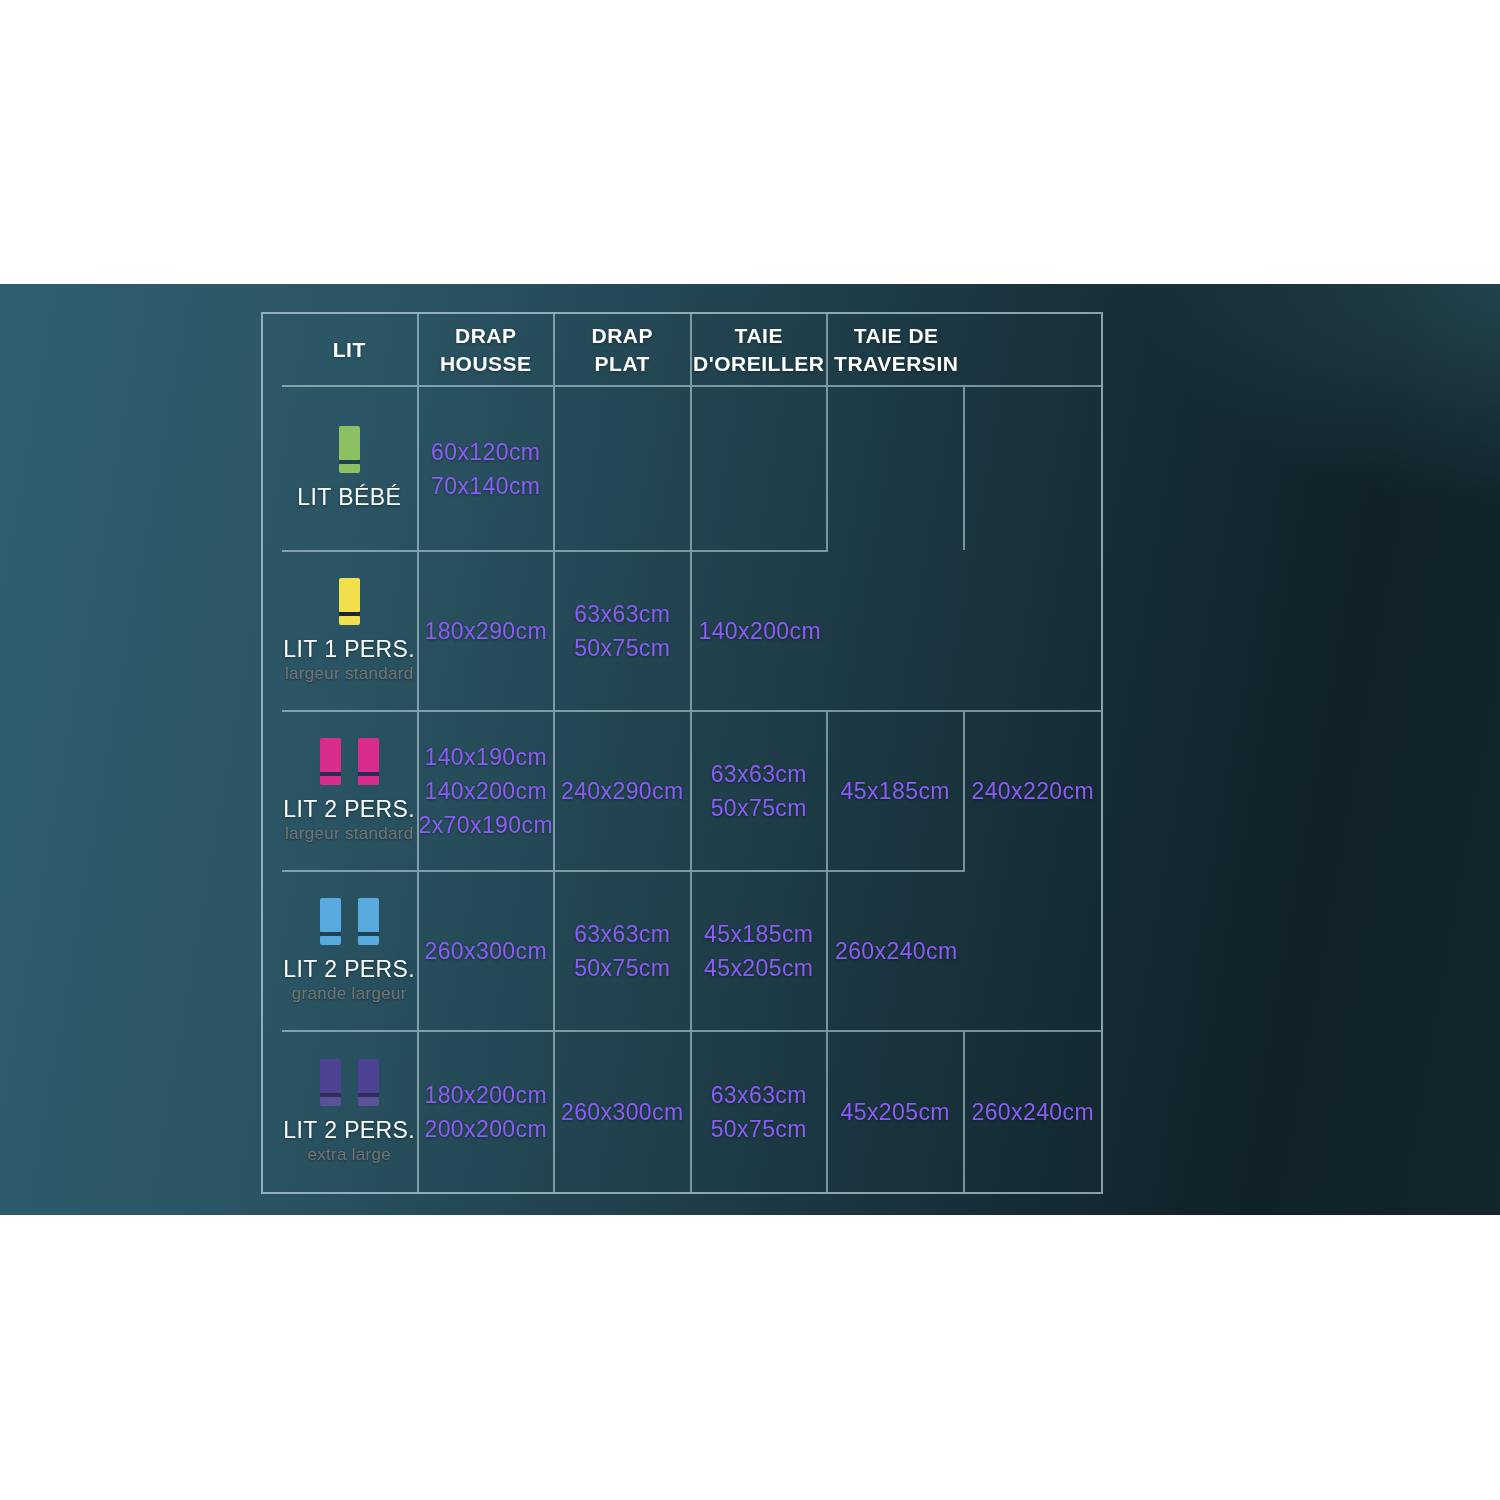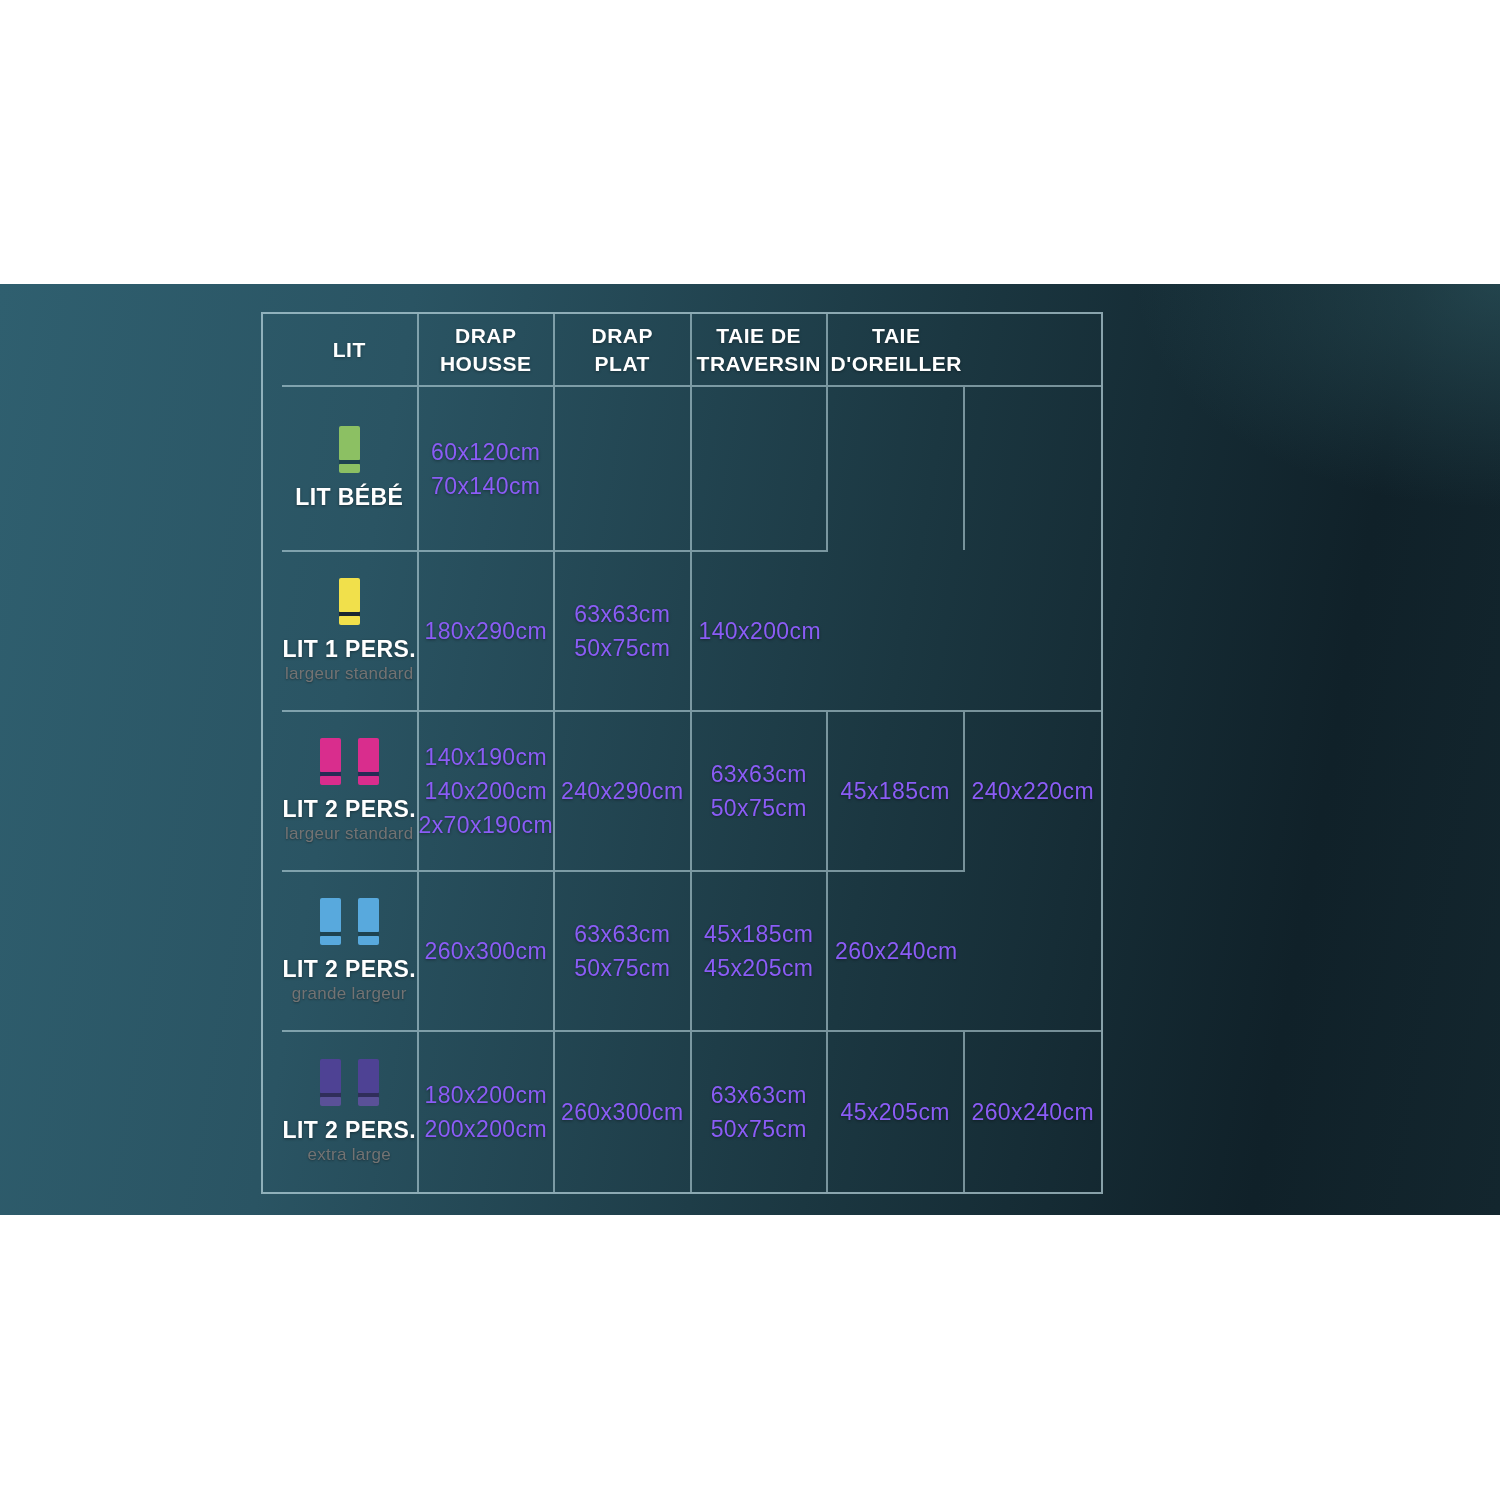--- a/index.html
+++ b/index.html
@@ -77,21 +77,21 @@
     flex-direction: column;
     width: 21px;
   }
   .bed i { display: block; width: 21px; }
   .bed .bed-body { height: 34px; border-radius: 2px 2px 1px 1px; }
   .bed .bed-gap  { height: 4px; }
   .bed .bed-band { height: 9px; border-radius: 1px 1px 2px 2px; }
   .bed-label {
     margin-top: 11px;
     color: #ffffff;
-    font-weight: bold;
+    font-weight: normal;
     font-size: 23px;
     letter-spacing: 0.4px;
     text-shadow: 0 1px 3px rgba(0,0,0,0.40);
   }
   .bed-sublabel {
     margin-top: 1px;
     color: #737373;
     font-size: 17px;
     letter-spacing: 0.3px;
     text-shadow: 0 1px 2px rgba(0,0,0,0.35);
@@ -112,26 +112,26 @@
       </div>
       <div class="cell header-cell">
         <span>DRAP</span>
         <span>HOUSSE</span>
       </div>
       <div class="cell header-cell">
         <span>DRAP</span>
         <span>PLAT</span>
       </div>
       <div class="cell header-cell">
+        <span>TAIE</span>
+        <span>D'OREILLER</span>
+      </div>
+      <div class="cell header-cell">
         <span>TAIE DE</span>
         <span>TRAVERSIN</span>
-      </div>
-      <div class="cell header-cell">
-        <span>TAIE</span>
-        <span>D'OREILLER</span>
       </div>
     </div>
 
     <div class="trow trow-bebe">
       <div class="cell">
         <div class="bed-icons">
           <span class="bed">
             <i class="bed-body" style="background-color: rgb(140, 192, 99);"></i>
             <i class="bed-gap" style="background-color: rgb(30, 67, 80);"></i>
             <i class="bed-band" style="background-color: rgb(140, 192, 99);"></i>

